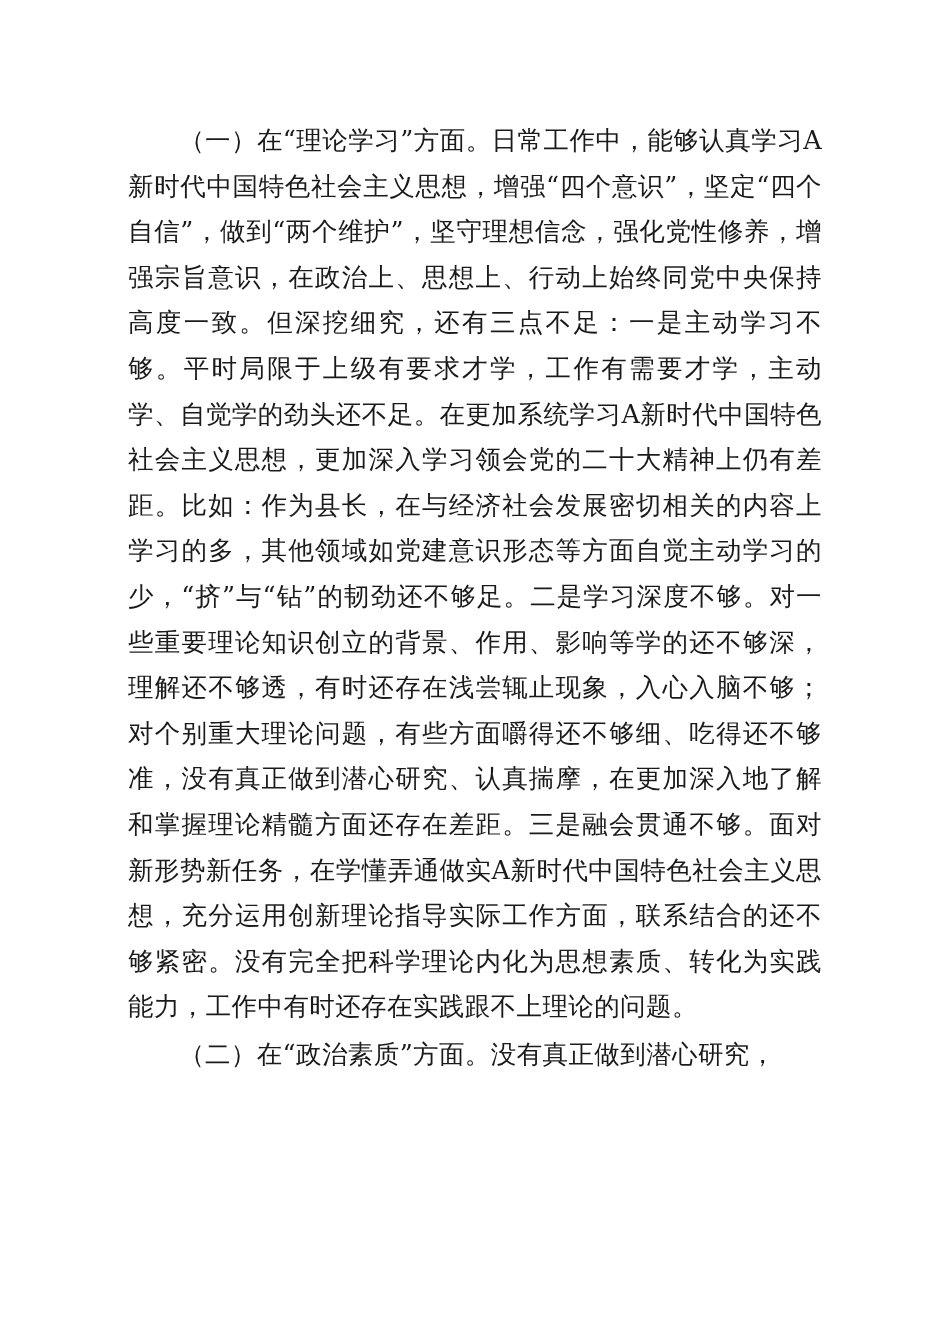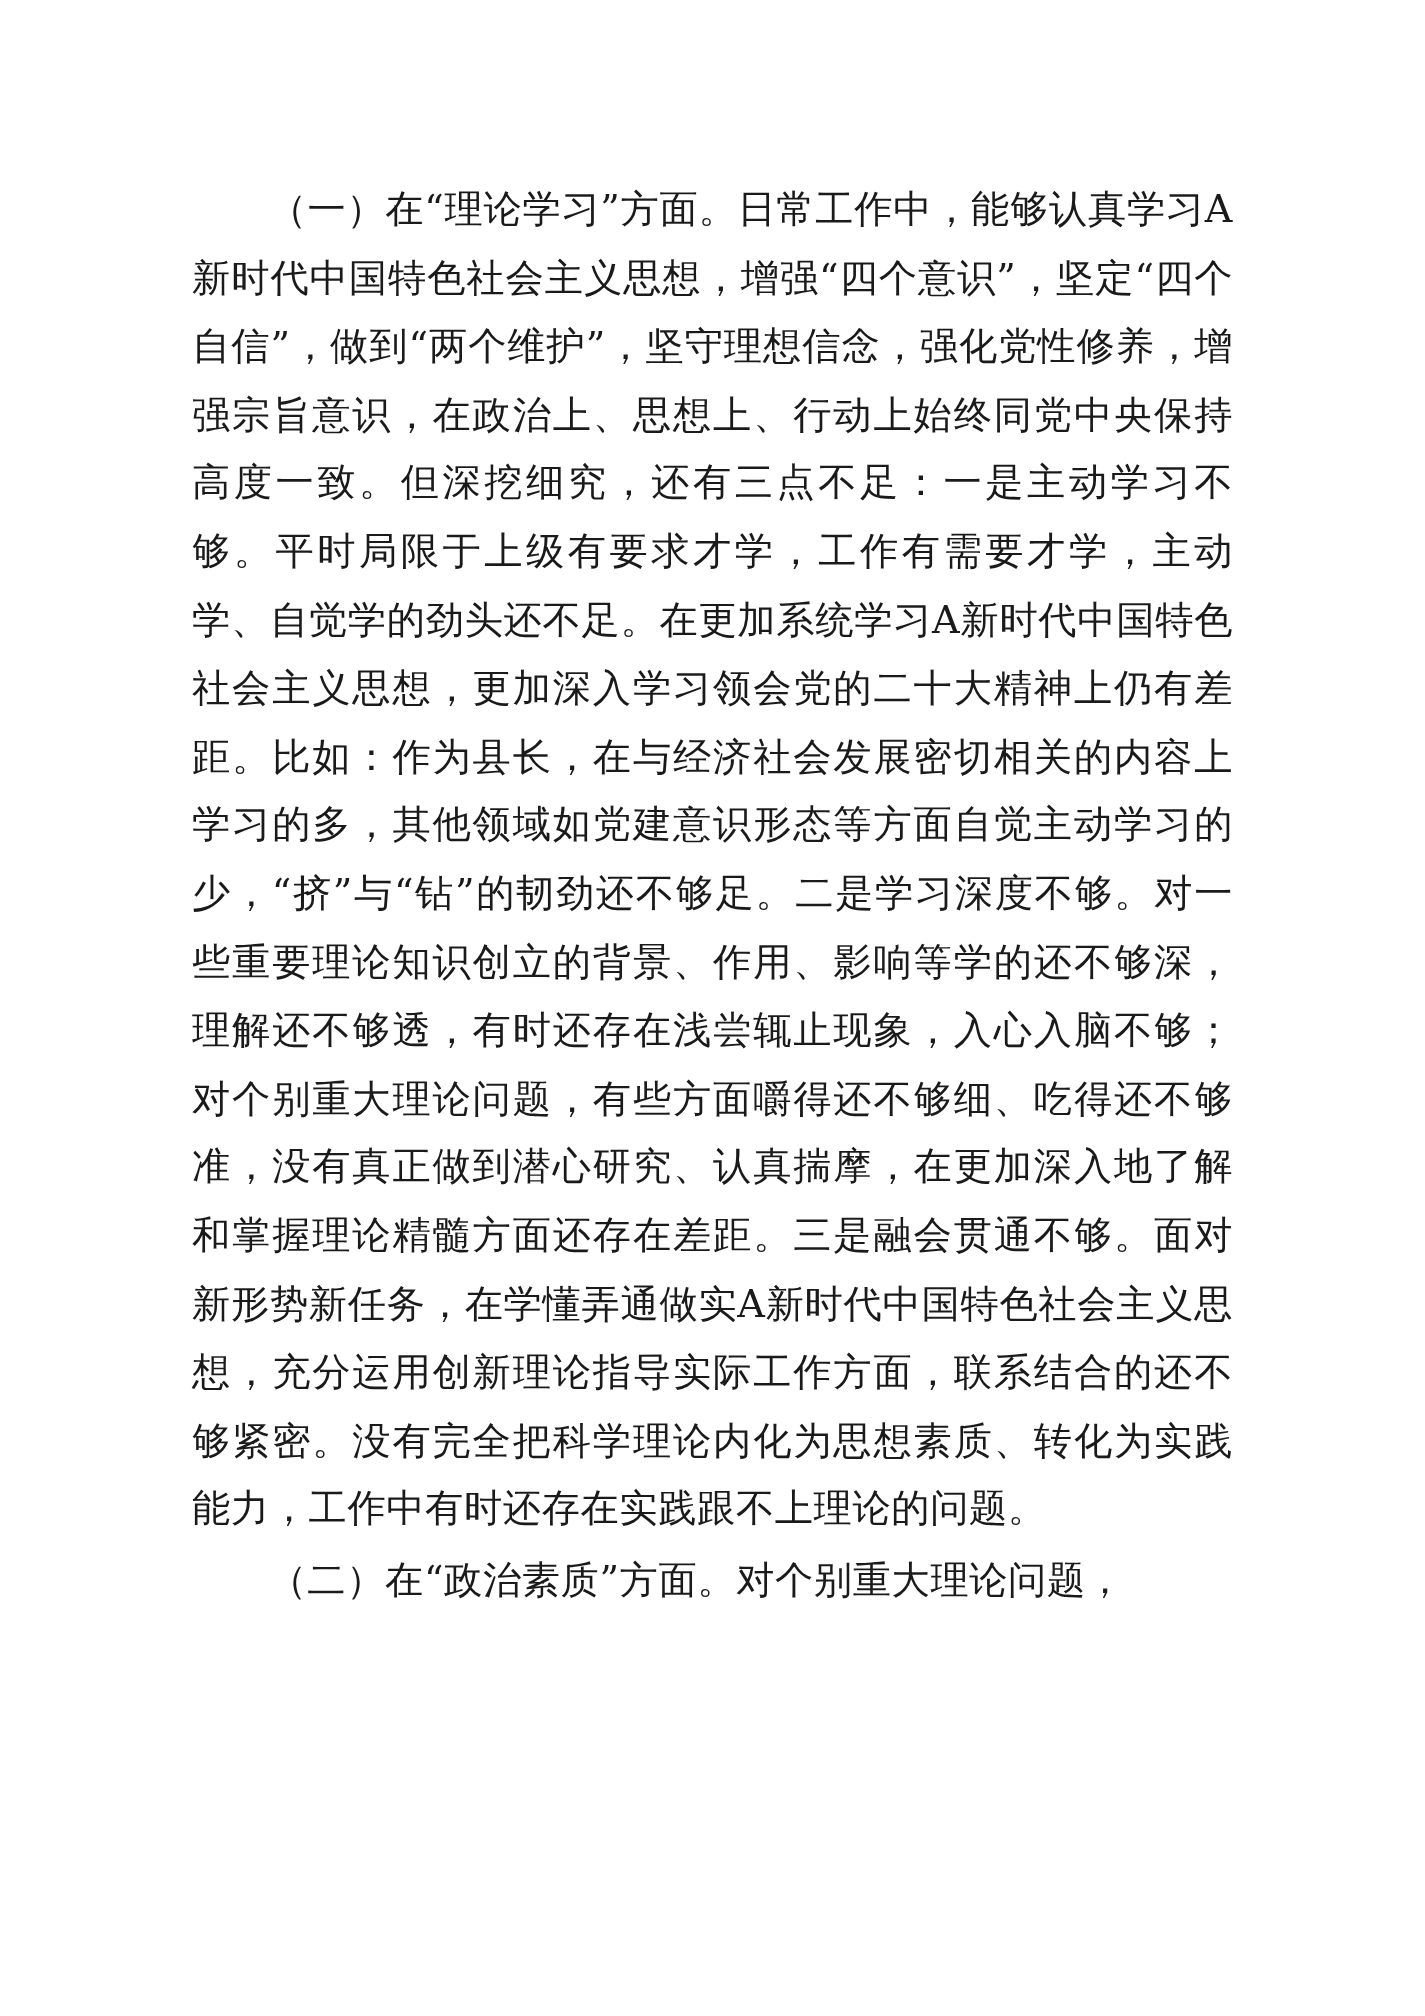--- a/index.html
+++ b/index.html
@@ -35,15 +35,15 @@
   .para + .para {
     margin-top: 2px;
   }
 </style>
 </head>
 <body>
 
 <div class="page">
   <div class="doc-body">
     <p class="para">（一）在“理论学习”方面。日常工作中，能够认真学习A新时代中国特色社会主义思想，增强“四个意识”，坚定“四个自信”，做到“两个维护”，坚守理想信念，强化党性修养，增强宗旨意识，在政治上、思想上、行动上始终同党中央保持高度一致。但深挖细究，还有三点不足：一是主动学习不够。平时局限于上级有要求才学，工作有需要才学，主动学、自觉学的劲头还不足。在更加系统学习A新时代中国特色社会主义思想，更加深入学习领会党的二十大精神上仍有差距。比如：作为县长，在与经济社会发展密切相关的内容上学习的多，其他领域如党建意识形态等方面自觉主动学习的少，“挤”与“钻”的韧劲还不够足。二是学习深度不够。对一些重要理论知识创立的背景、作用、影响等学的还不够深，理解还不够透，有时还存在浅尝辄止现象，入心入脑不够；对个别重大理论问题，有些方面嚼得还不够细、吃得还不够准，没有真正做到潜心研究、认真揣摩，在更加深入地了解和掌握理论精髓方面还存在差距。三是融会贯通不够。面对新形势新任务，在学懂弄通做实A新时代中国特色社会主义思想，充分运用创新理论指导实际工作方面，联系结合的还不够紧密。没有完全把科学理论内化为思想素质、转化为实践能力，工作中有时还存在实践跟不上理论的问题。</p>
-    <p class="para">（二）在“政治素质”方面。对个别重大理论问题，</p>
+    <p class="para">（二）在“政治素质”方面。没有真正做到潜心研究，</p>
   </div>
 </div>
 
 </body></html>

